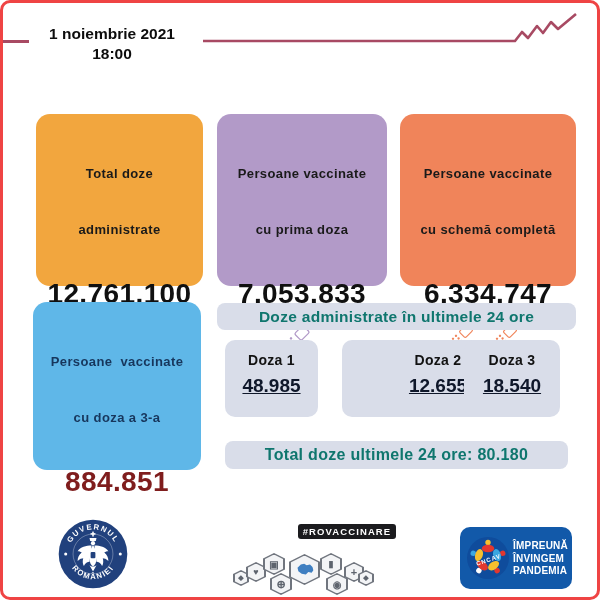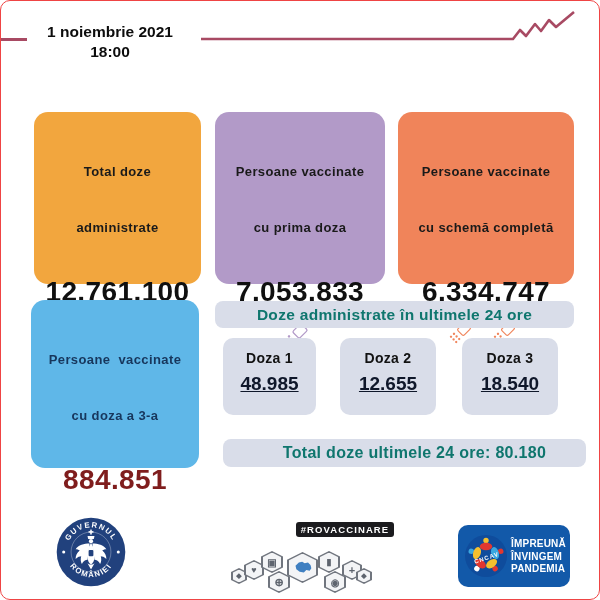--- a/index.html
+++ b/index.html
@@ -1,18 +1,18 @@
 <!DOCTYPE html>
 <html style="--accent-line: #a84a63; --card-total: #f2a63e; --card-first-dose: #b29ac8; --card-complete: #f0845a; --card-third: #5fb7e8; --pill-bg: #d9dde9; --gov-blue: #21417d; --cncav-blue: #1259a9;"><head>
 <meta charset="utf-8">
 <style>
   html,body{margin:0;padding:0;background:#fff;}
   body{display:flex;justify-content:center;font-family:"Liberation Sans",sans-serif;}
   .canvas{position:relative;width:600px;height:600px;background:#fff;overflow:hidden;
-          border:1px solid #ef4444;border-radius:10px;box-sizing:border-box;}
+          border:3px solid #ef4444;border-radius:10px;box-sizing:border-box;}
 
   
   .line-left{position:absolute;left:0;top:37px;width:26px;height:3px;background:var(--accent-line,#a84a63);}
   .date-block{position:absolute;left:36px;top:21px;width:146px;text-align:center;
               font-weight:bold;font-size:15.5px;line-height:1.3;color:#0d0d0d;}
   .trend{position:absolute;left:198px;top:6px;}
   .trend polyline{fill:none;stroke:var(--accent-line,#a84a63);stroke-width:2.6;stroke-linejoin:round;}
 
   
   .card{position:absolute;border-radius:14px;display:flex;flex-direction:column;align-items:center;}
@@ -27,26 +27,26 @@
               letter-spacing:.4px;color:#101010;}
   .c-third .card-value{color:#7f1d1d;}
   .card-icon{height:48px;margin-bottom:9px;display:flex;align-items:flex-end;gap:2px;}
   .c-first .card-icon{color:var(--card-first-dose,#b29ac8);}
   .c-full  .card-icon{color:var(--card-complete,#f0845a);}
 
   
   .pill{position:absolute;background:var(--pill-bg,#d9dde9);border-radius:8px;display:flex;
         align-items:center;justify-content:center;font-weight:bold;color:#0f766e;}
   .header-pill{left:214px;top:300px;width:359px;height:27px;font-size:15.5px;letter-spacing:.3px;}
-  .total-pill {left:222px;top:438px;width:343px;height:28px;font-size:16px;letter-spacing:.3px;padding-left:20px;}
+  .total-pill {left:222px;top:438px;width:343px;height:28px;font-size:16px;letter-spacing:.3px;}
   .mini{position:absolute;top:337px;height:77px;background:var(--pill-bg,#d9dde9);border-radius:10px;
         display:flex;flex-direction:column;align-items:center;}
   .mini-label{margin-top:12px;font-weight:bold;font-size:14px;color:#121212;letter-spacing:.3px;}
   .mini-value{margin-top:7px;font-weight:bold;font-size:19px;color:#0f172a;text-decoration:underline;}
-  .m-1{left:222px;width:93px;} .m-2{left:339px;width:96px;} .m-3{left:461px;width:96px;}
+  .m-1{left:222px;width:93px;} .m-2{left:339px;width:96px;padding-left:48px;} .m-3{left:461px;width:96px;}
 
   
   .gov-seal{position:absolute;left:55px;top:516px;}
   .rov{position:absolute;left:230px;top:521px;width:140px;height:60px;}
   .rov-banner{position:absolute;left:21px;top:0;width:98px;height:15px;background:#1b1b1e;border-radius:3px;
               color:#fff;font-weight:bold;font-size:9.5px;letter-spacing:1.1px;display:flex;
               align-items:center;justify-content:center;margin-left:44px;}
   .hex{position:absolute;clip-path:polygon(50% 0%,100% 25%,100% 75%,50% 100%,0% 75%,0% 25%);
        background:#70757e;}
   .hex .in{position:absolute;inset:1.6px;clip-path:polygon(50% 0%,100% 25%,100% 75%,50% 100%,0% 75%,0% 25%);

